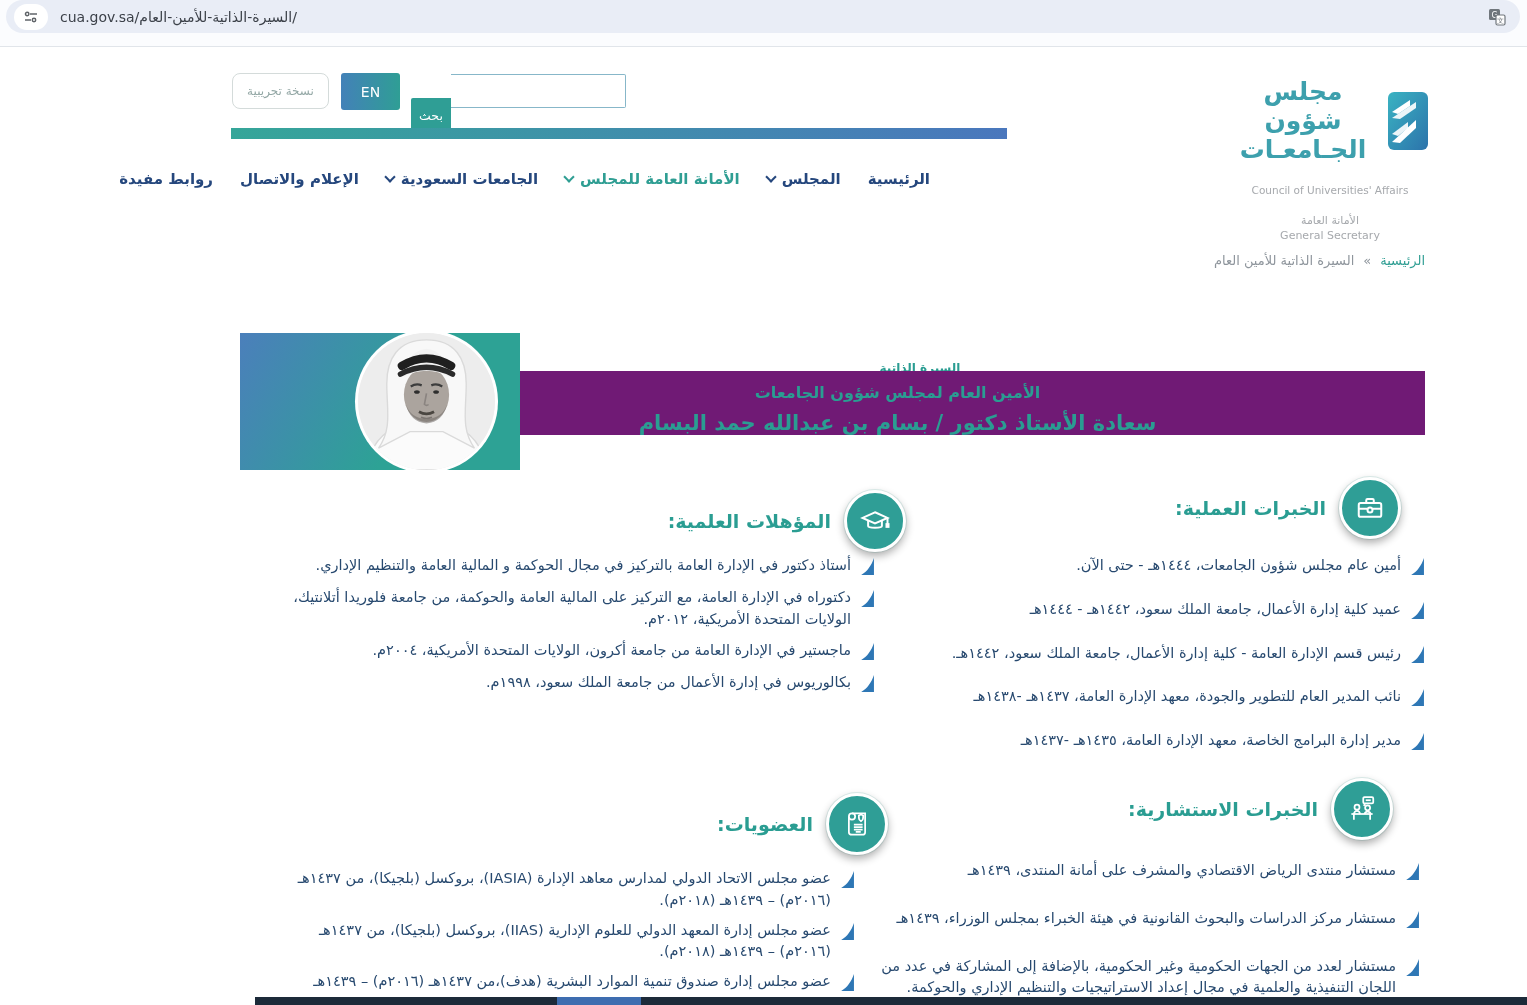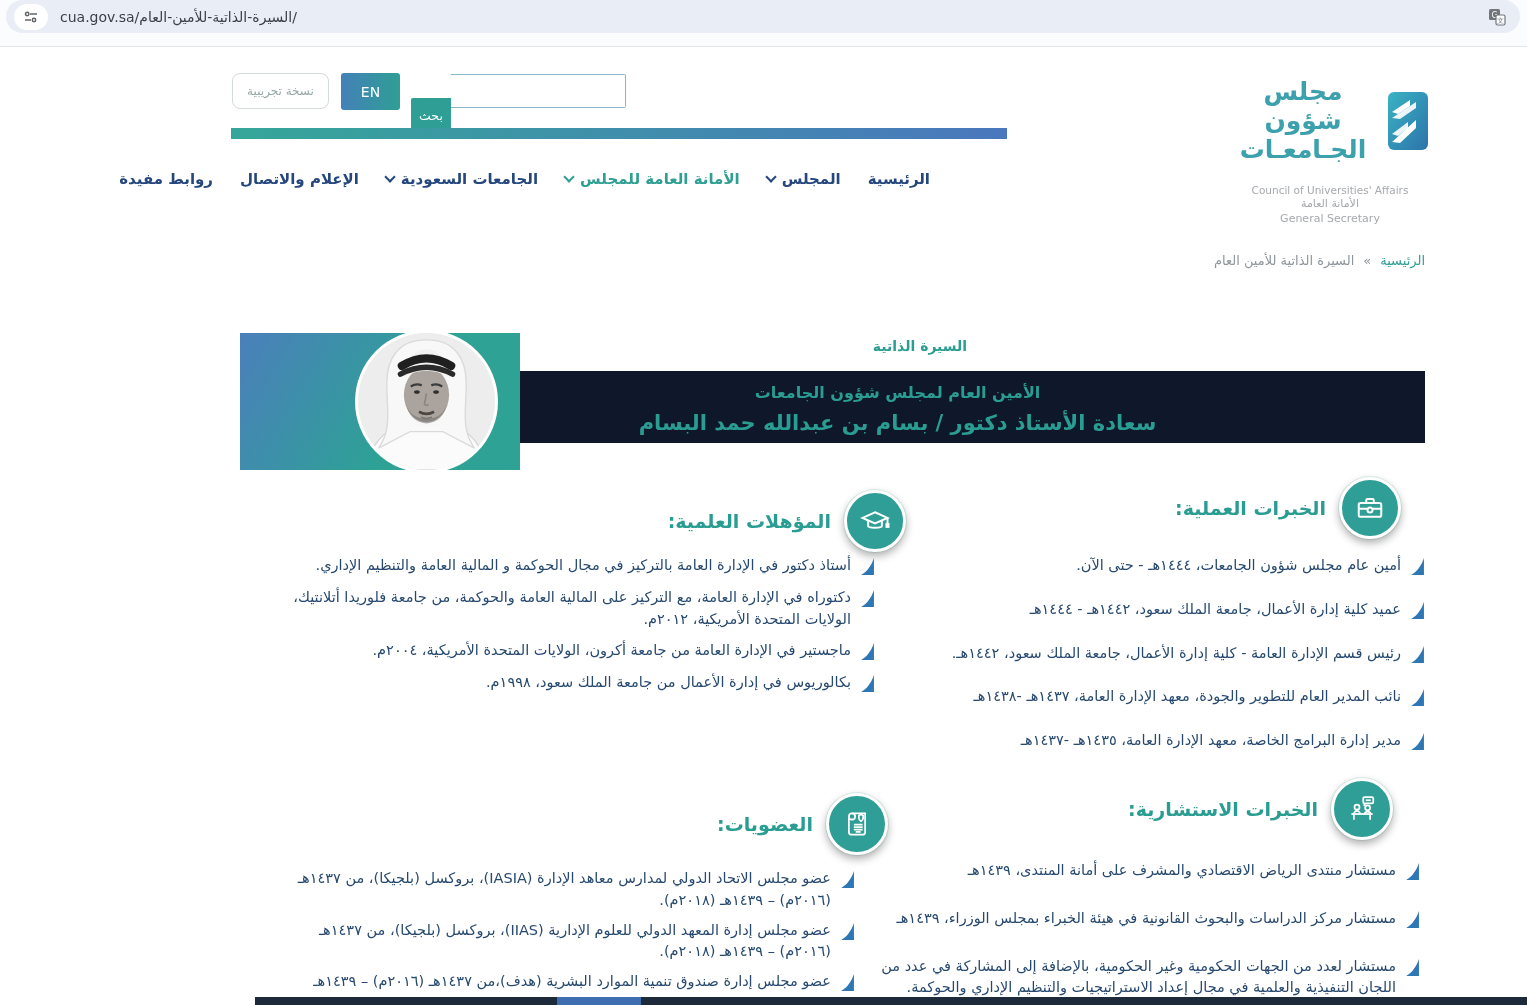--- a/index.html
+++ b/index.html
@@ -12,41 +12,41 @@
   .url-pill{position:absolute;top:0;left:6px;width:1514px;height:33px;background:#e9edf6;border-radius:17px;display:flex;align-items:center;}
   .tune-wrap{width:34px;height:26px;margin-left:8px;display:flex;align-items:center;justify-content:center;background:#fff;border-radius:13px;}
   .url-text{direction:ltr;font-size:14px;color:#3c4149;margin-left:12px;flex:1;white-space:nowrap;}
   .translate-wrap{margin-right:14px;display:flex;align-items:center;}
   
   .logo{position:absolute;top:78px;right:97px;width:200px;cursor:pointer;}
   .logo-top{direction:rtl;display:flex;align-items:center;justify-content:center;gap:10px;}
   .logo-mark{width:44px;height:62px;flex:0 0 auto;}
   .logo-text{color:#3da0ad;font-weight:bold;font-size:25px;line-height:1.15;text-align:center;}
   .logo-sub-en{margin-top:20px;text-align:center;font-size:10.5px;color:#a6a9ad;}
-  .logo-sub-ar{margin-top:1px;text-align:center;font-size:11px;color:#a6a9ad;direction:rtl;}
+  .logo-sub-ar{margin-top:18px;text-align:center;font-size:11px;color:#a6a9ad;direction:rtl;}
   .logo-sub-en2{margin-top:2px;text-align:center;font-size:11px;color:#a6a9ad;}
   
   .btn-beta{position:absolute;top:73px;left:232px;width:97px;height:36px;background:#fff;border:1px solid #d4dbda;border-radius:8px;color:#93a7a5;font-size:12px;font-family:inherit;cursor:pointer;}
   .btn-en{position:absolute;top:73px;left:341px;width:59px;height:37px;background:linear-gradient(90deg,#4381b8,#2f9e95);border:none;border-radius:3px;color:#fff;font-size:14px;font-family:inherit;cursor:pointer;}
   .search-wrap{position:absolute;top:74px;left:411px;height:34px;display:flex;direction:ltr;}
   .btn-search{width:40px;height:34px;background:#2f9e95;color:#fff;border:none;font-size:12.5px;font-family:inherit;border-radius:2px 0 0 2px;cursor:pointer;margin-top:24px;}
   .search-input{width:162px;height:32px;border:1px solid #87b7c9;border-left:none;border-radius:0 2px 2px 0;outline:none;font-family:inherit;padding:0 6px;}
   .accent-bar{position:absolute;top:128px;left:231px;width:776px;height:11px;background:linear-gradient(90deg,#35a699,#4a77bd);}
   
   .nav{position:absolute;top:170px;left:230px;width:700px;direction:rtl;display:flex;align-items:center;gap:27px;font-size:15px;font-weight:bold;color:#25477d;}
   .nav-item{display:flex;align-items:center;gap:7px;cursor:pointer;white-space:nowrap;}
   .nav-item.active{color:#2f9e93;}
   .caret{width:6px;height:6px;border-left:2px solid currentColor;border-bottom:2px solid currentColor;transform:rotate(-45deg);display:inline-block;margin-top:-4px;}
   
   .breadcrumb{position:absolute;top:253px;right:102px;direction:rtl;font-size:13px;color:#8e959c;display:flex;gap:9px;align-items:center;}
   .breadcrumb .home{color:#2f9e93;cursor:pointer;}
   
   .cv-card{position:absolute;top:333px;left:240px;width:1185px;height:137px;background:#fff;}
-  .cv-title{position:absolute;top:5px;left:175px;right:0;text-align:center;color:#2a9d92;font-size:14px;font-weight:bold;direction:rtl;}
-  .cv-band{position:absolute;top:38px;left:0;right:0;height:72px;background:#0f172a;padding-left:28px;}
+  .cv-title{position:absolute;top:28px;left:175px;right:0;text-align:center;color:#2a9d92;font-size:12px;font-weight:bold;direction:rtl;}
+  .cv-band{position:absolute;top:38px;left:0;right:0;height:64px;background:#701a75;padding-left:28px;}
   .cv-band-inner{position:absolute;top:7px;left:130px;right:0;text-align:center;direction:rtl;color:#2a9d92;}
   .cv-position{font-size:16px;font-weight:bold;line-height:30px;}
   .cv-name{font-size:21px;font-weight:bold;line-height:30px;}
   .cv-photo-block{position:absolute;top:0;left:0;width:280px;height:137px;background:linear-gradient(120deg,#4b7fbb 0%,#2da295 60%,#2da295 100%);}
   .cv-photo{position:absolute;top:0;left:118px;width:137px;height:137px;border-radius:50%;overflow:hidden;box-shadow:0 0 0 3px #ffffff;background:#efefef;}
   
   .sec-head{position:absolute;direction:rtl;display:flex;align-items:center;gap:13px;}
   .sec-icon{width:56px;height:56px;border-radius:50%;background:#2f9e96;border:3px solid #fff;box-shadow:0 4px 9px rgba(0,0,0,.32),0 0 0 1px rgba(47,158,150,.15);display:flex;align-items:center;justify-content:center;flex:0 0 auto;}
   .sec-title{font-size:19px;font-weight:bold;color:#2a9d92;white-space:nowrap;}
   .head-work{top:477px;right:126px;}

